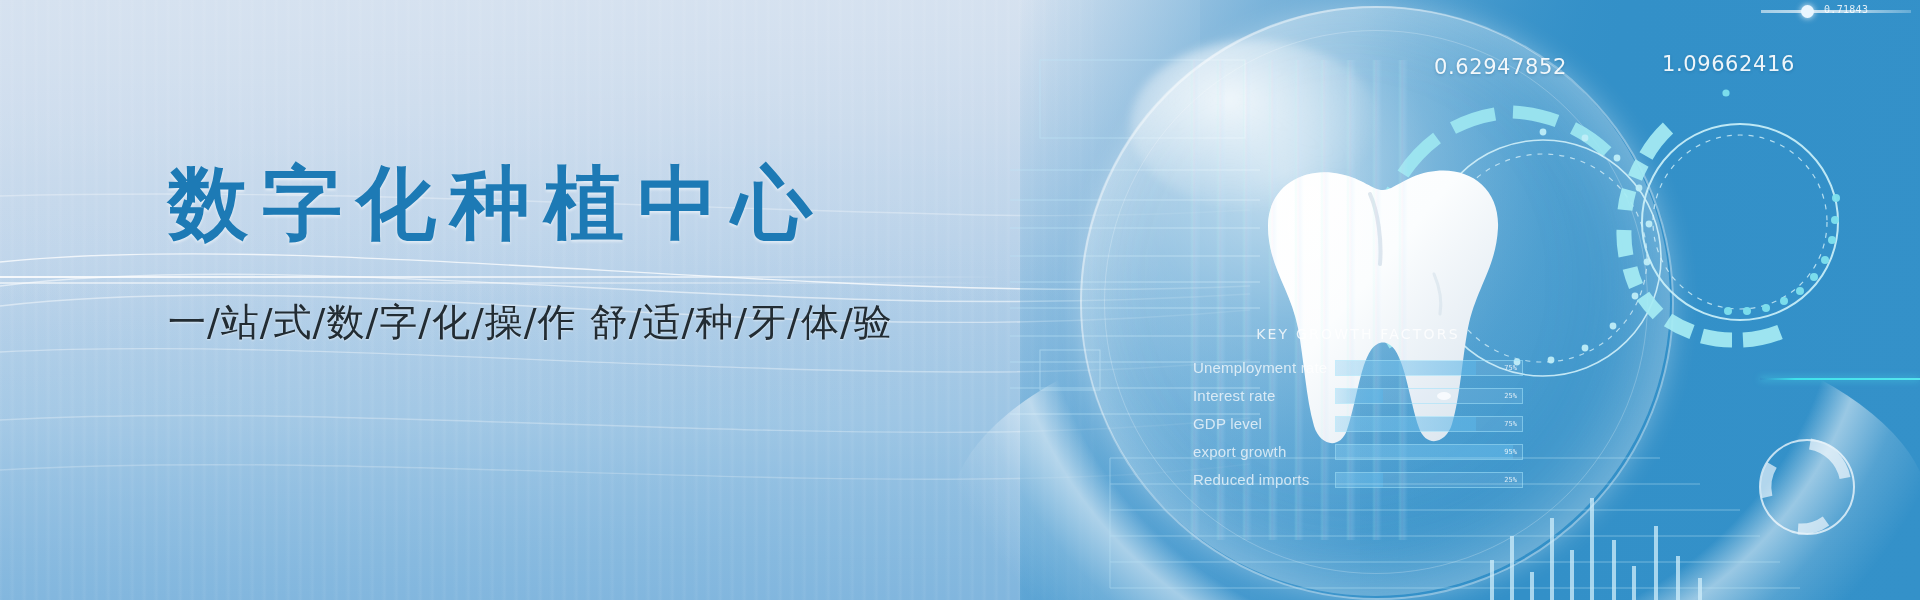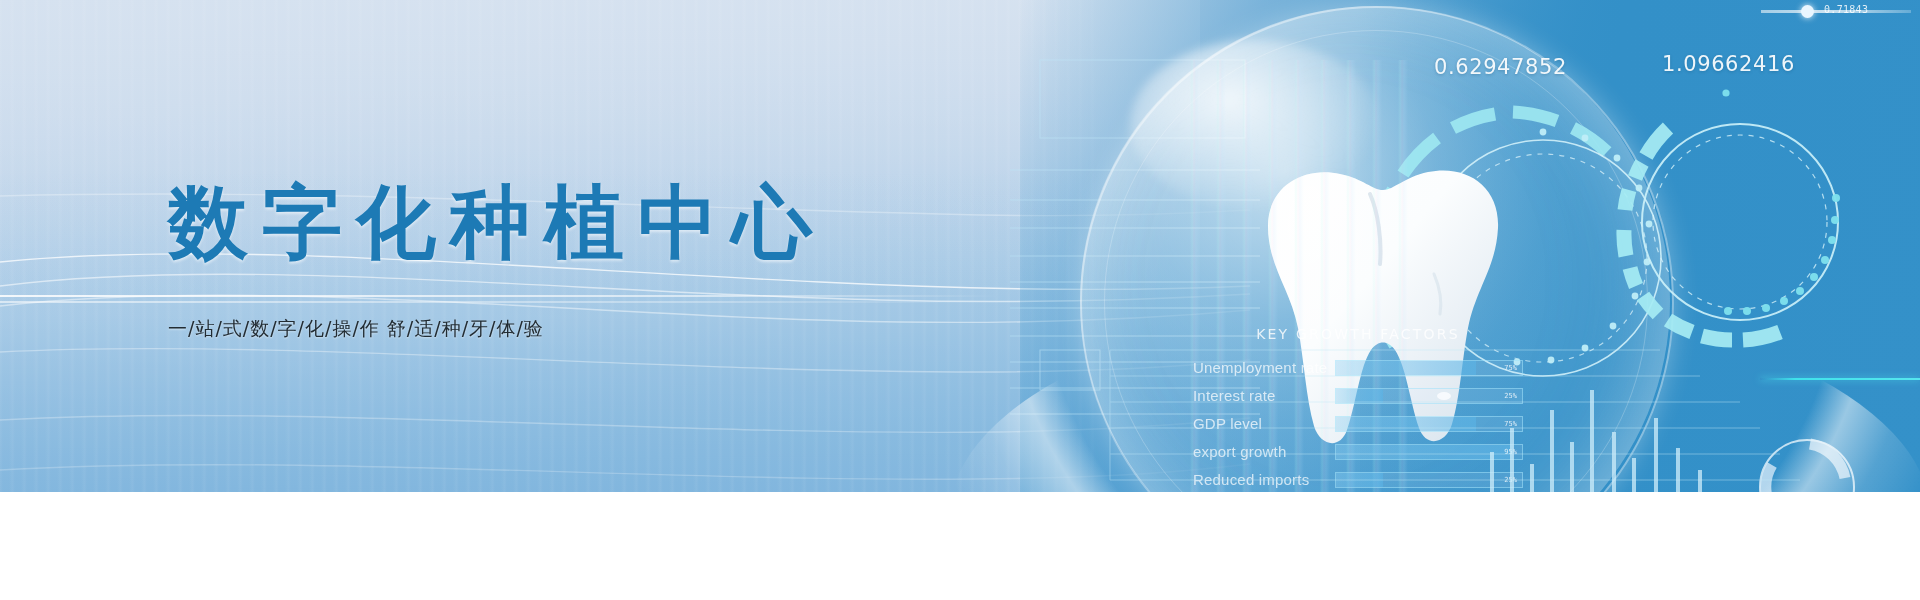--- a/index.html
+++ b/index.html
@@ -1,19 +1,19 @@
 <!DOCTYPE html>
 <html><head>
 <meta charset="utf-8">
 <style>
   html,body{margin:0;padding:0;background:#fff;}
   body{font-family:"Liberation Sans","DejaVu Sans",sans-serif;}
 
   .banner{
-    position:relative;width:1920px;height:492px;overflow:hidden;
+    position:relative;width:1920px;height:600px;overflow:hidden;
     background:
       linear-gradient(175deg,#d2dfee 0%,#c9daec 18%,#bdd4ea 36%,#a9cae6 58%,#94c1e2 78%,#87bbe0 100%);
   }
 
   
   .bg-wash-top{
     position:absolute;left:0;top:0;width:1200px;height:300px;
     background:linear-gradient(180deg,rgba(214,226,240,.95) 0%,rgba(205,221,238,.35) 60%,rgba(205,221,238,0) 100%);
   }
   .bg-wash-bottom{
@@ -36,34 +36,34 @@
   }
   .right-panel-2{
     position:absolute;right:0;top:0;width:560px;height:600px;
     background:linear-gradient(100deg,rgba(51,144,200,0) 0%,#3390c8 40%,#3491c9 100%);
   }
 
   
   .hud{position:absolute;pointer-events:none;}
 
   
-  .text-block{position:absolute;left:168px;top:183px;width:760px;}
+  .text-block{position:absolute;left:168px;top:164px;width:760px;}
   .title{
     font-size:80px;font-weight:700;letter-spacing:14px;color:#1d7ab5;
     line-height:1;margin:0;white-space:nowrap;
     text-shadow:0 2px 3px rgba(255,255,255,.55);
     font-family:"DejaVu Sans","Liberation Sans",sans-serif;
   }
   .rule-wrap{position:absolute;left:-168px;top:112px;width:1000px;height:10px;}
   .rule-a{position:absolute;left:0;top:0;width:1000px;height:2px;
     background:linear-gradient(90deg,rgba(255,255,255,.85),rgba(255,255,255,.55) 70%,rgba(255,255,255,0));}
   .rule-b{position:absolute;left:0;top:6px;width:1000px;height:2px;
     background:linear-gradient(90deg,rgba(255,255,255,.55),rgba(255,255,255,.30) 70%,rgba(255,255,255,0));}
   .subtitle{
-    position:absolute;left:0;top:133px;font-size:19px;color:#222c33;letter-spacing:1px;
+    position:absolute;left:0;top:133px;font-size:38px;color:#222c33;letter-spacing:1px;
     white-space:nowrap;font-family:"DejaVu Sans","Liberation Sans",sans-serif;
     text-shadow:0 1px 2px rgba(255,255,255,.5);
   }
 
   
   .readout{
     position:absolute;color:rgba(255,255,255,.92);font-size:21px;letter-spacing:.6px;
     font-family:"DejaVu Sans","Liberation Sans",sans-serif;text-shadow:0 1px 3px rgba(20,80,120,.35);text-align:center;
   }
   .readout.n1{left:1434px;top:55px;}

